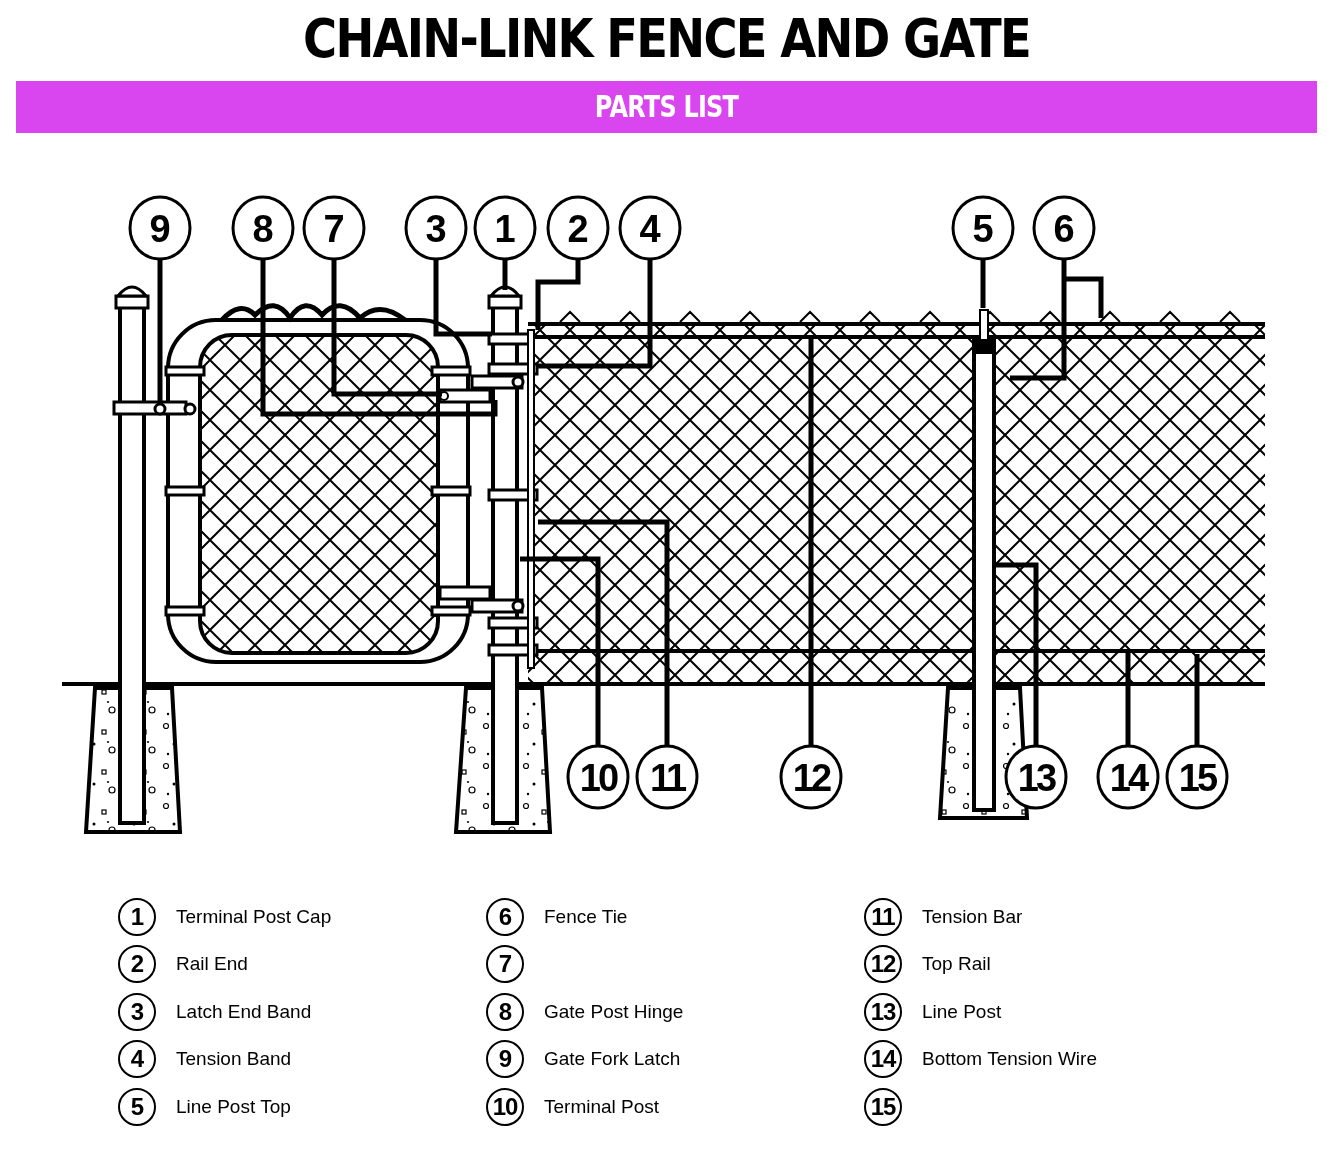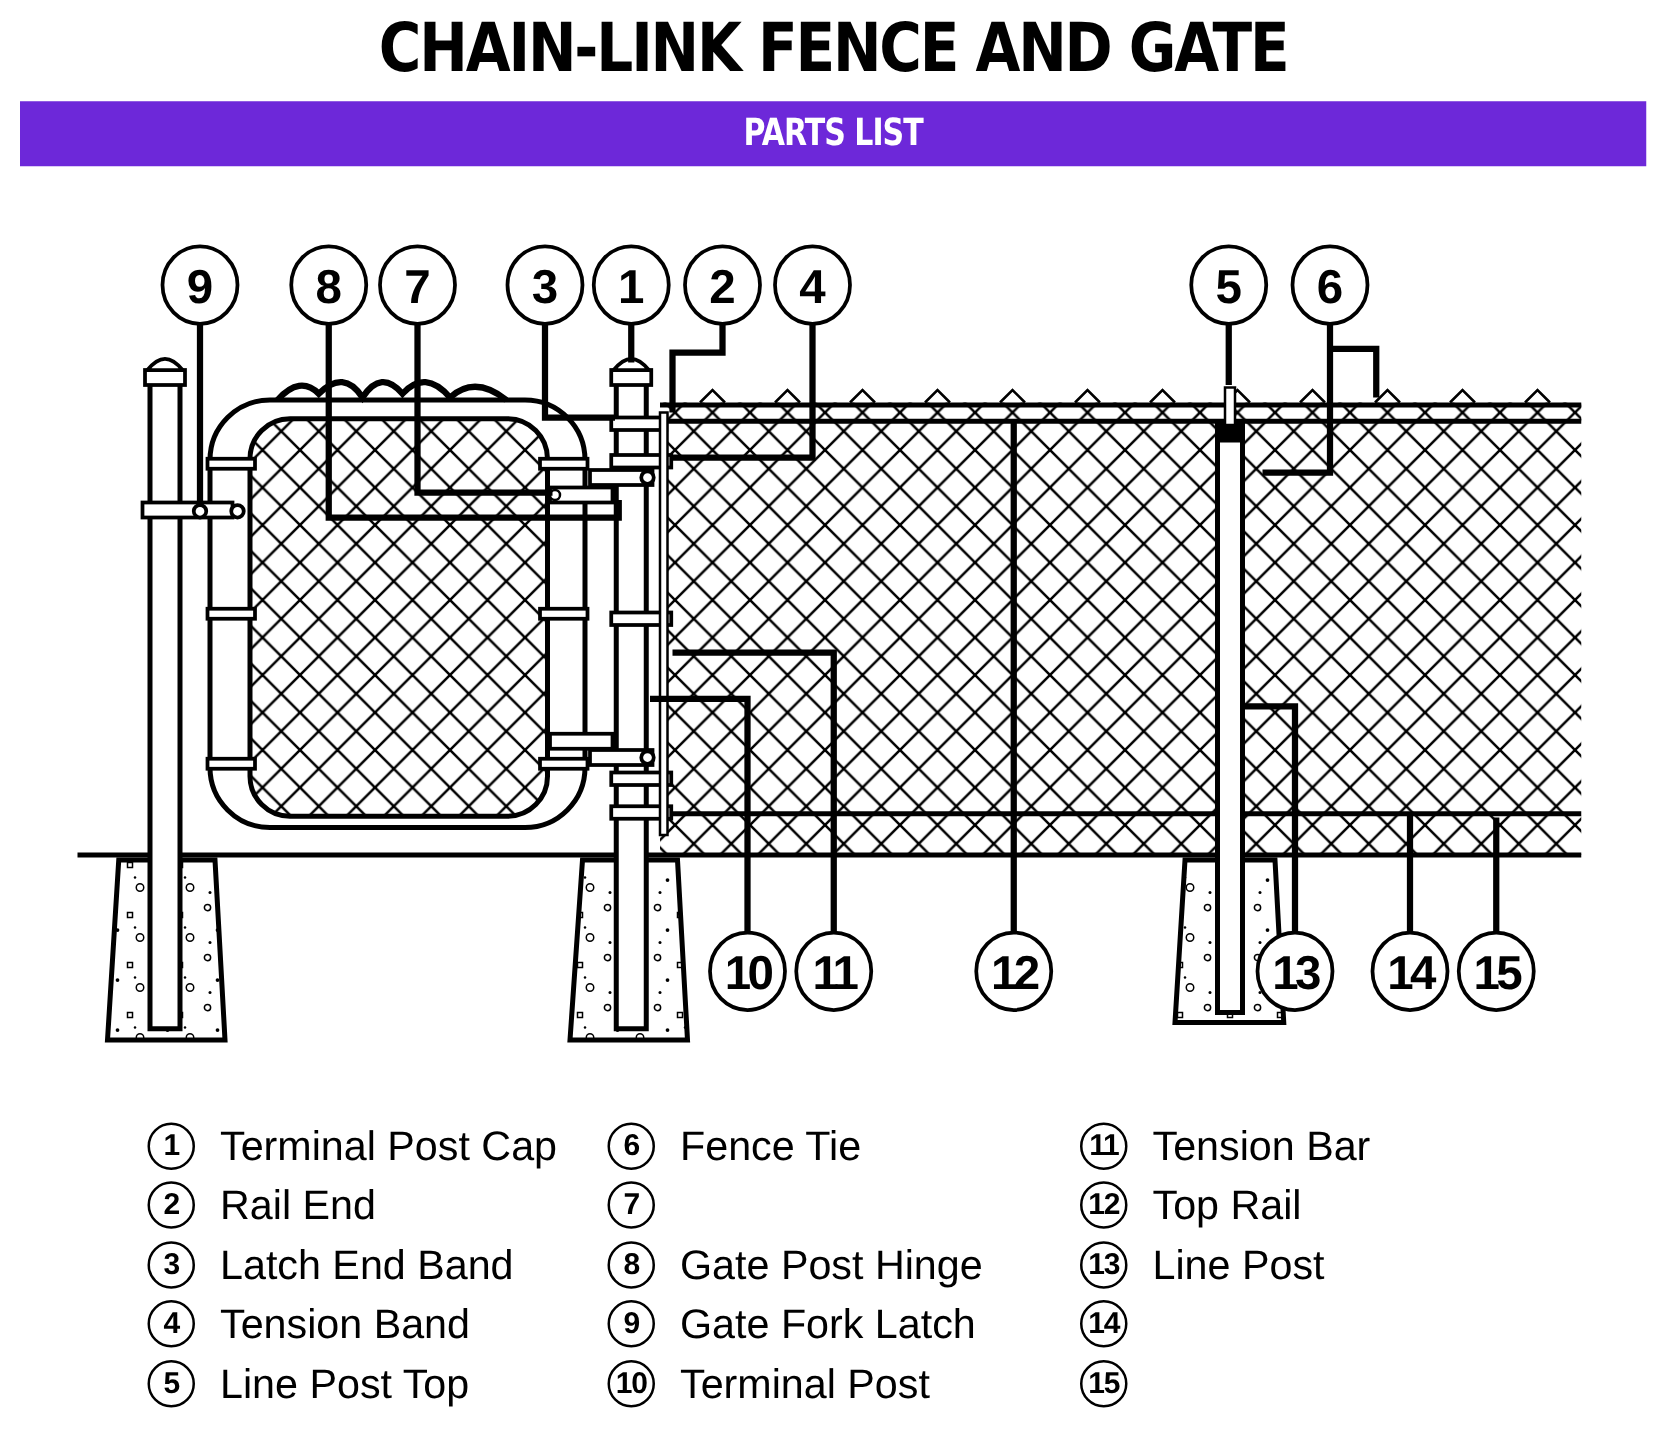--- a/index.html
+++ b/index.html
@@ -1,30 +1,30 @@
 <!DOCTYPE html>
 <html><head>
 <meta charset="utf-8">
 <style>
   html, body { margin: 0; padding: 0; background: #ffffff; }
   body { width: 1333px; height: 1155px; position: relative; overflow: hidden;
          font-family: "Liberation Sans", sans-serif; color: #000; }
   .title { position: absolute; left: 0; top: 4px; width: 1333px; text-align: center;
            font-family: "DejaVu Sans", sans-serif; font-weight: bold; font-size: 54px;
            letter-spacing: -2px; transform: scaleX(0.86); transform-origin: center; line-height: 70px; }
-  .band { position: absolute; left: 16px; top: 81px; width: 1301px; height: 52px; background: #6d28d9; }
+  .band { position: absolute; left: 16px; top: 81px; width: 1301px; height: 52px; background: #d946ef; }
   .band span { display: block; text-align: center; color: #fff; font-family: "DejaVu Sans", sans-serif;
                font-weight: bold; font-size: 30px; line-height: 52px; transform: scaleX(0.8); letter-spacing: -1px; }
   svg.diagram { position: absolute; left: 0; top: 0; }
   .legend { position: absolute; top: 893px; }
   .legend-item { display: flex; align-items: center; height: 47.5px; }
   .legend-num { width: 38px; height: 38px; border: 2.5px solid #000; border-radius: 50%; box-sizing: border-box;
                 display: flex; align-items: center; justify-content: center; font-weight: bold; font-size: 24px;
                 letter-spacing: -1px; margin-right: 20px; }
-  .legend-label { font-size: 33px; white-space: nowrap; }
+  .legend-label { font-size: 19px; white-space: nowrap; }
   .callout-text { font-family: "Liberation Sans", sans-serif; font-weight: bold; font-size: 38px; }
 </style>
 </head>
 <body>
 
 <div class="title">CHAIN-LINK FENCE AND GATE</div>
 <div class="band">
   <span>PARTS LIST</span>
 </div>
 
@@ -254,17 +254,18 @@
   <div class="legend-item">
       <span class="legend-num">12</span>
       <span class="legend-label">Top Rail</span>
     </div>
   <div class="legend-item">
       <span class="legend-num">13</span>
       <span class="legend-label">Line Post</span>
     </div>
   <div class="legend-item">
       <span class="legend-num">14</span>
+      <span class="legend-label">Bottom Tension Wire</span>
     </div>
   <div class="legend-item">
       <span class="legend-num">15</span>
     </div>
 </div>
 
 </body></html>

